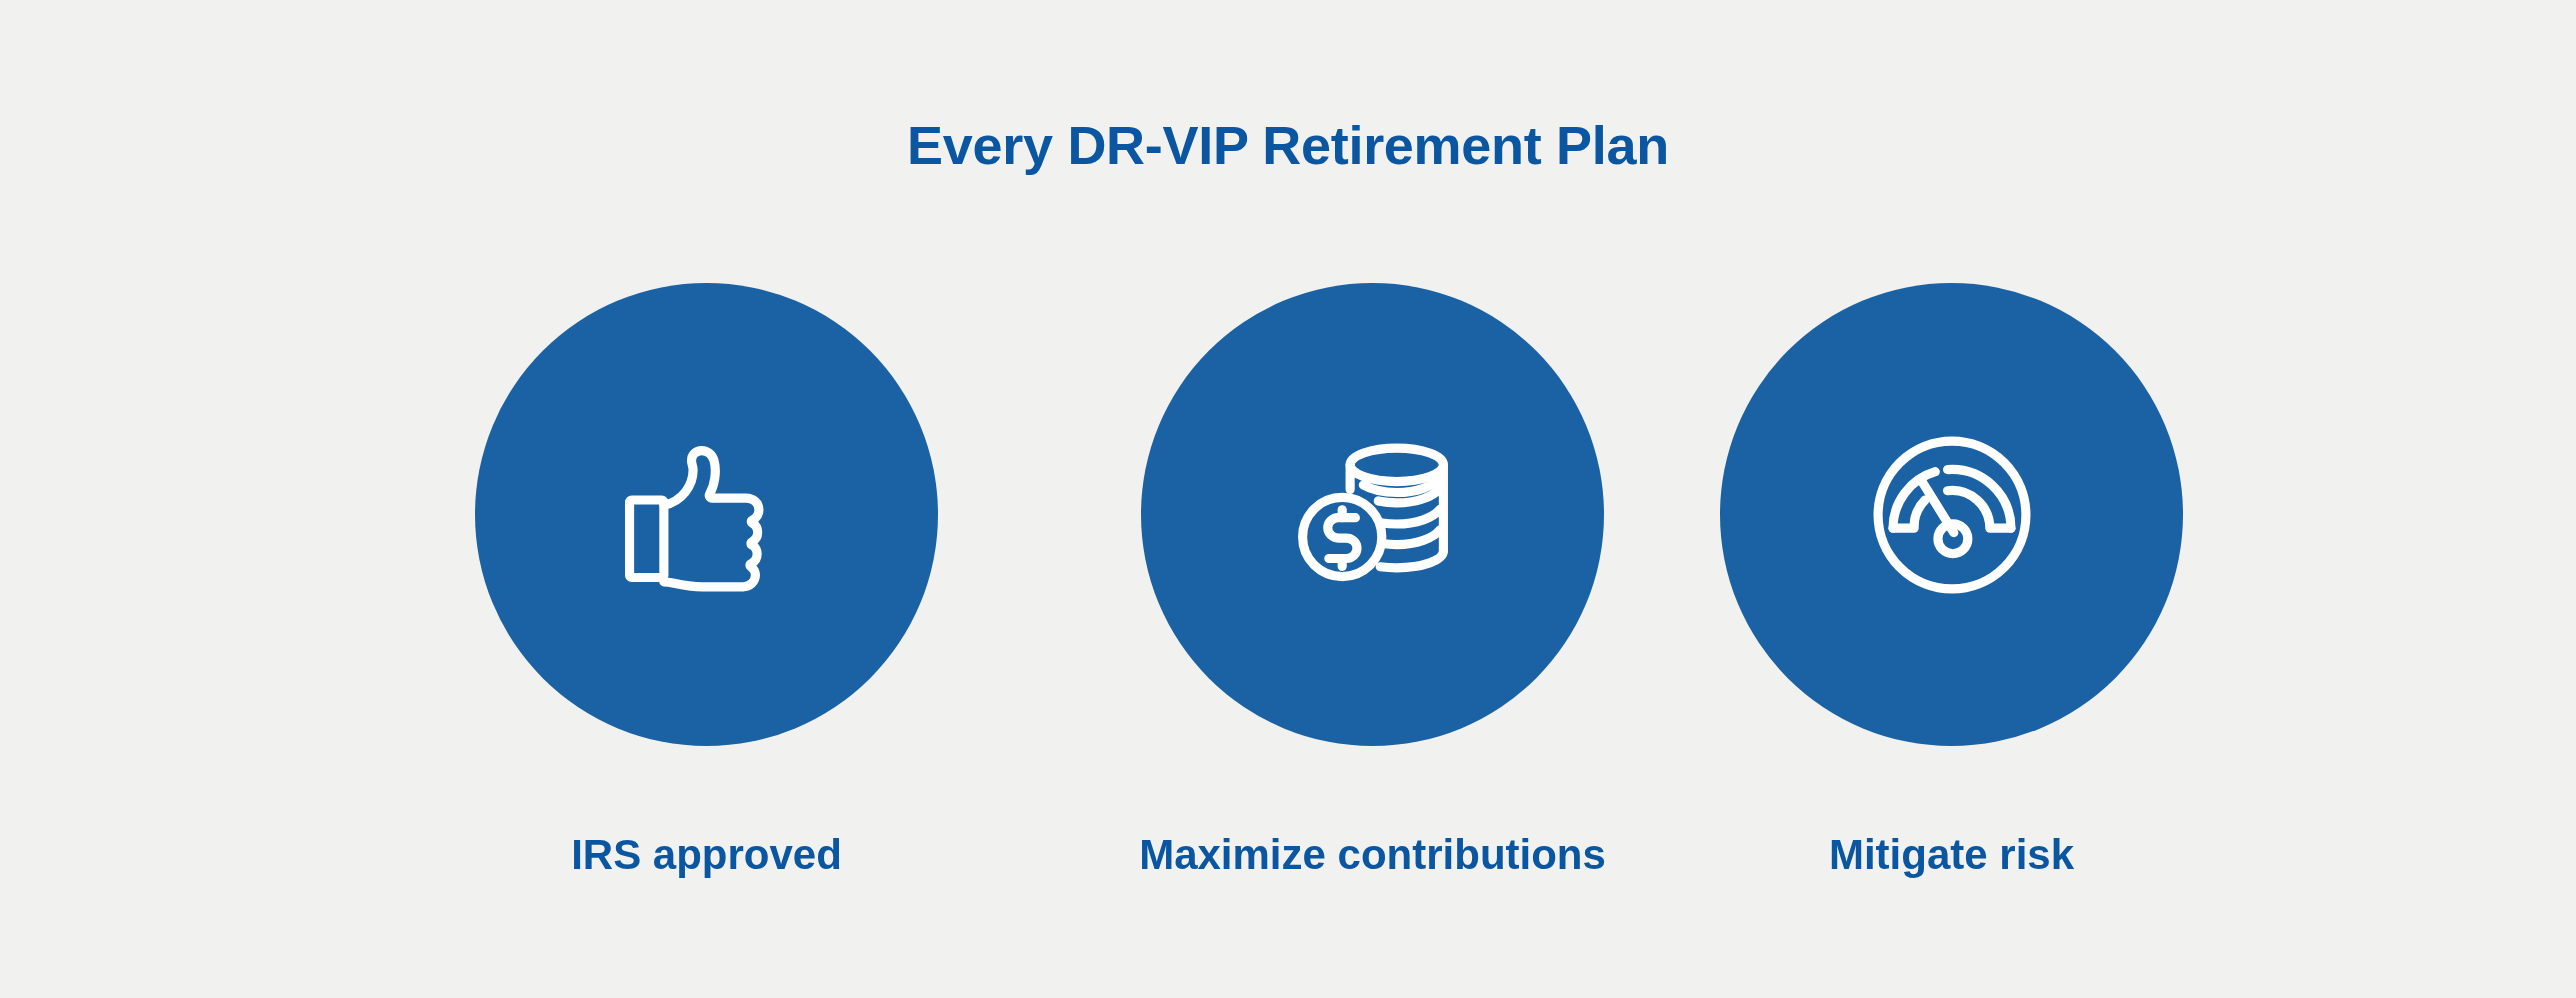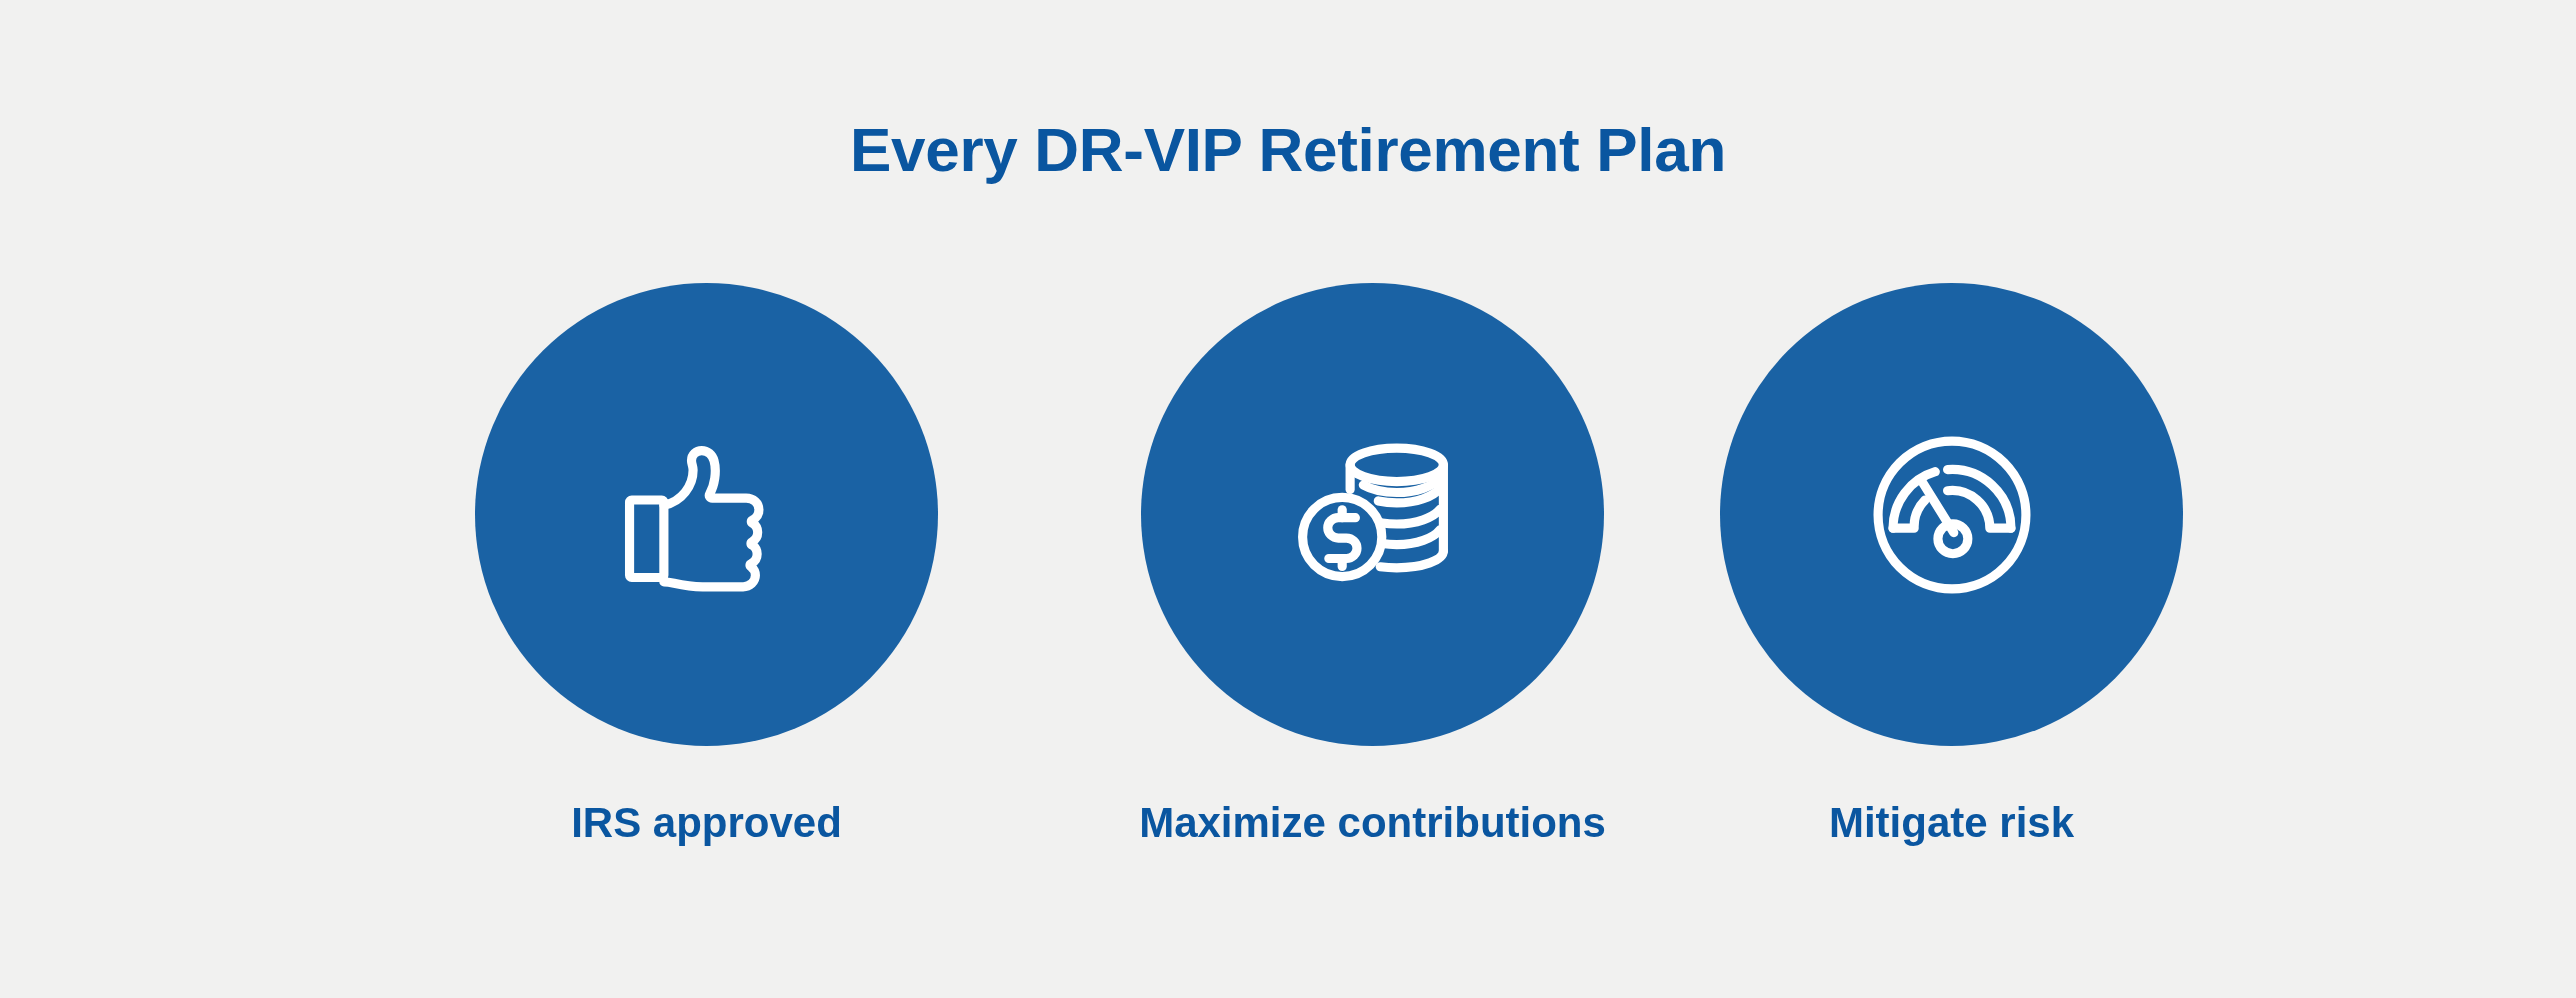--- a/index.html
+++ b/index.html
@@ -21,21 +21,21 @@
     height: 999px;
     box-sizing: border-box;
   }
 
   .headline {
     position: absolute;
     top: 115px;
     left: 0;
     width: 2576px;
     text-align: center;
-    font-size: 62px;
+    font-size: 54px;
     line-height: 1.12;
     font-weight: bold;
     letter-spacing: -0.3px;
     color: #0A56A0;
     white-space: nowrap;
   }
 
   .cards {
     position: absolute;
     top: 283px;
@@ -44,20 +44,21 @@
     height: 621px;
   }
 
   .card {
     position: absolute;
     top: 0;
     width: 463px;
     display: flex;
     flex-direction: column;
     align-items: center;
+    gap: 32px;
   }
 
   .card-1 { left: 475px; }
   .card-2 { left: 1097px; margin-left: 44px; }
   .card-3 { left: 1720px; }
 
   .circle {
     width: 463px;
     height: 463px;
     border-radius: 50%;

